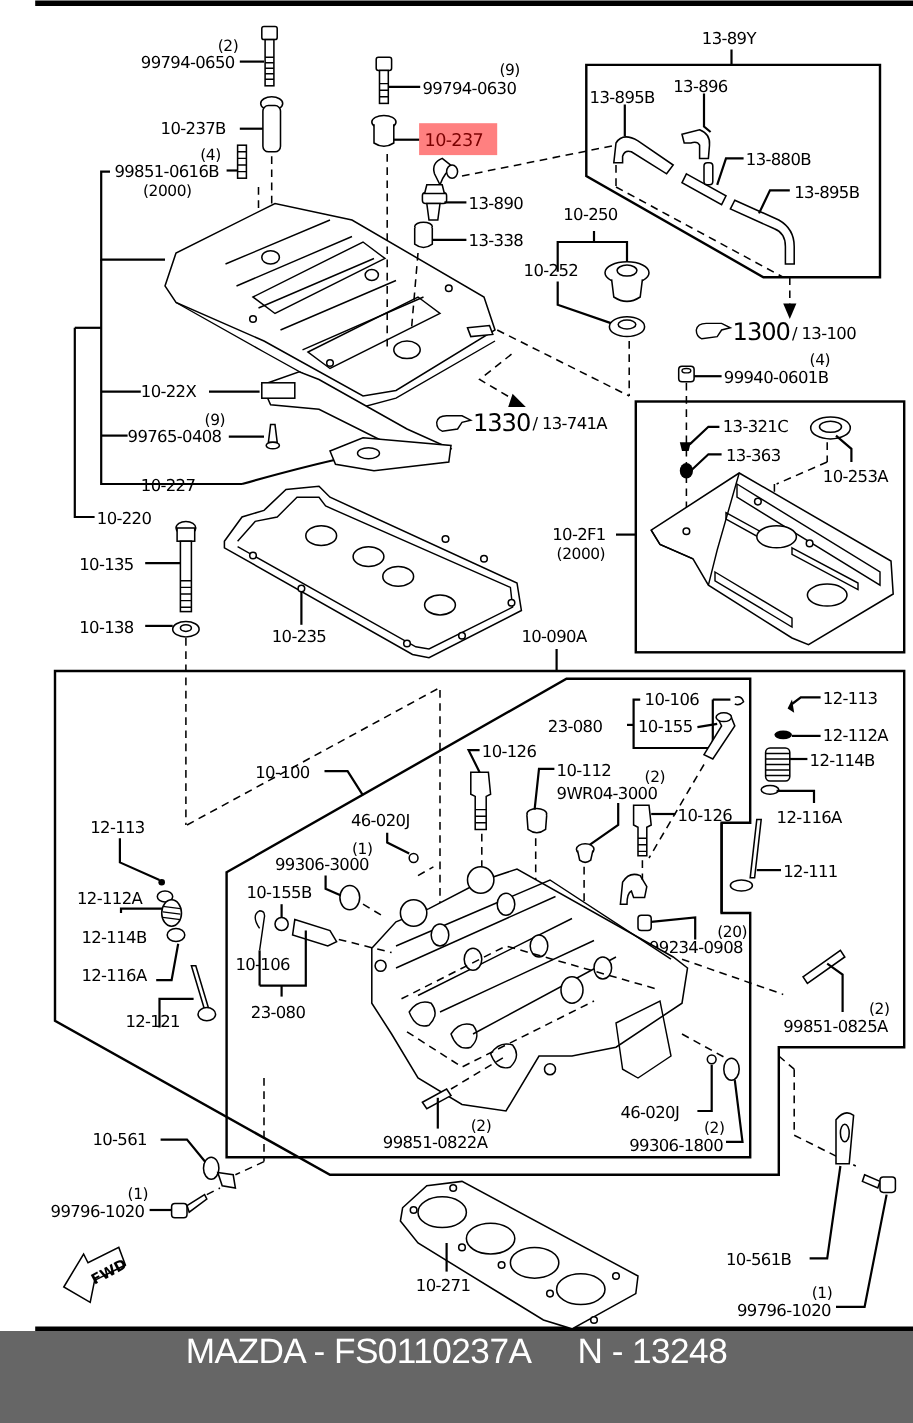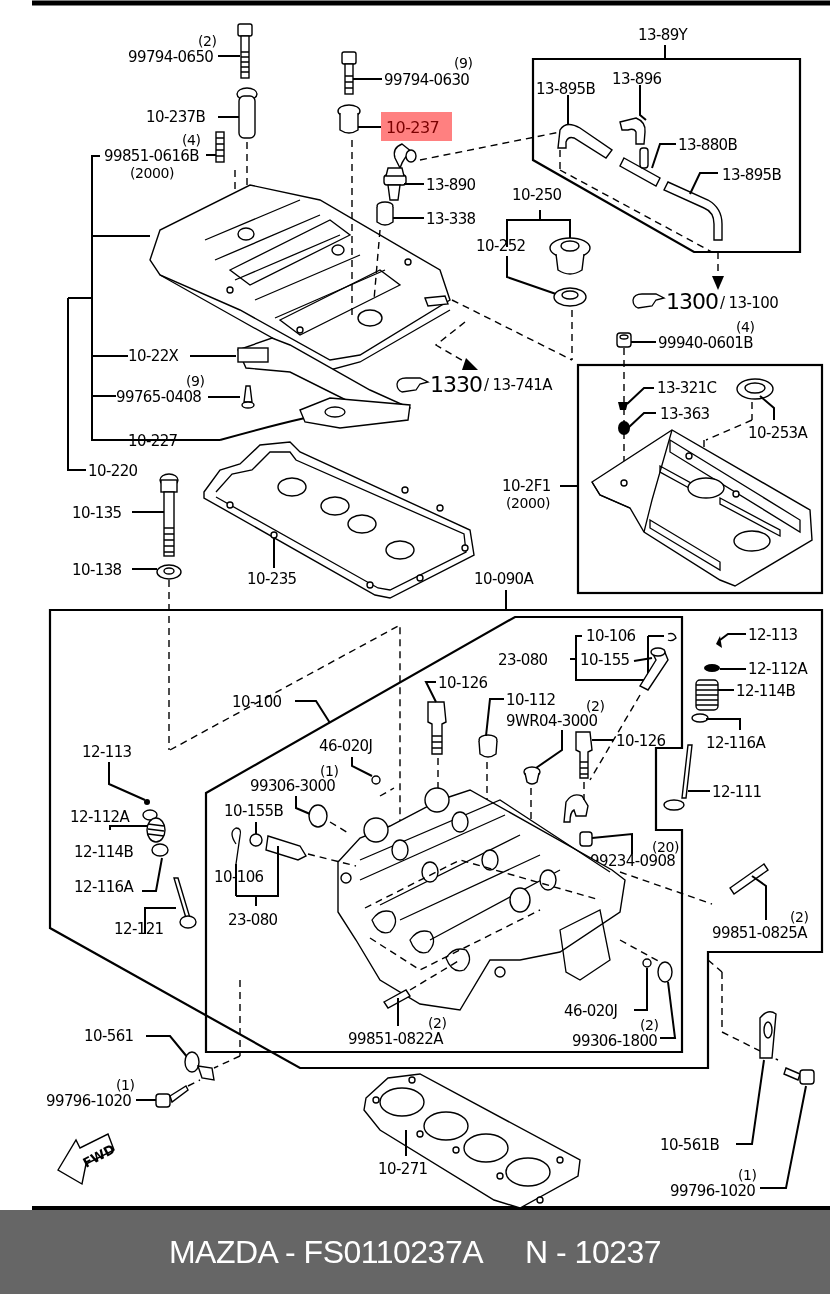--- a/index.html
+++ b/index.html
@@ -8,21 +8,21 @@
   #diagram .lbl { font-family: "DejaVu Sans", sans-serif; font-size: 15px; fill: #000; letter-spacing: -0.6px; }
   #diagram .qty { font-family: "DejaVu Sans", sans-serif; font-size: 14px; fill: #000; letter-spacing: -0.4px; }
   #diagram .big { font-family: "DejaVu Sans", sans-serif; font-size: 22px; fill: #000; letter-spacing: -1px; }
   #diagram .ln { stroke: #000; stroke-width: 2; fill: none; }
   #diagram .thin { stroke: #000; stroke-width: 1.3; fill: none; }
   #diagram .dash { stroke: #000; stroke-width: 1.4; fill: none; stroke-dasharray: 7 5; }
   #diagram .box { stroke: #000; stroke-width: 2.2; fill: none; }
   #diagram .part { stroke: #000; stroke-width: 1.4; fill: #fff; }
   #diagram .hl { fill: #ff8080; }
   #diagram .hltext { fill: #7a0000; font-family: "DejaVu Sans", sans-serif; font-size: 16px; letter-spacing: -0.6px; }
-  #footer { position: absolute; left: 0; top: 1210px; width: 830px; height: 84px; background: #666666; display: flex; align-items: center; justify-content: center; }
+  #footer { position: absolute; left: 0; top: 1210px; width: 830px; height: 84px; background: #666666; display: flex; align-items: flex-start; justify-content: center; }
   #footer .ft { color: #ffffff; font-family: "Liberation Sans", sans-serif; font-size: 32px; letter-spacing: -0.5px; }
   #footer .gap { display: inline-block; width: 42px; }
 </style>
 </head>
 <body>
 
 <svg id="diagram" viewBox="0 0 830 1210" xmlns="http://www.w3.org/2000/svg">
 
   <line x1="32" y1="3" x2="830" y2="3" stroke="#000" stroke-width="5"></line>
 
@@ -517,14 +517,14 @@
     <rect class="part" x="800" y="1070" width="14" height="14" rx="3"></rect>
   </g>
   <polyline class="ln" points="806,1086 786,1188 760,1188"></polyline>
   <text class="qty" x="738" y="1180">(1)</text>
   <text class="lbl" x="670" y="1196">99796-1020</text>
 </svg>
 
 <div id="footer">
   <span class="ft">MAZDA - FS0110237A</span>
   <span class="gap"></span>
-  <span class="ft">N - 10237</span>
+  <span class="ft">N - 13248</span>
 </div>
 
 </body></html>

